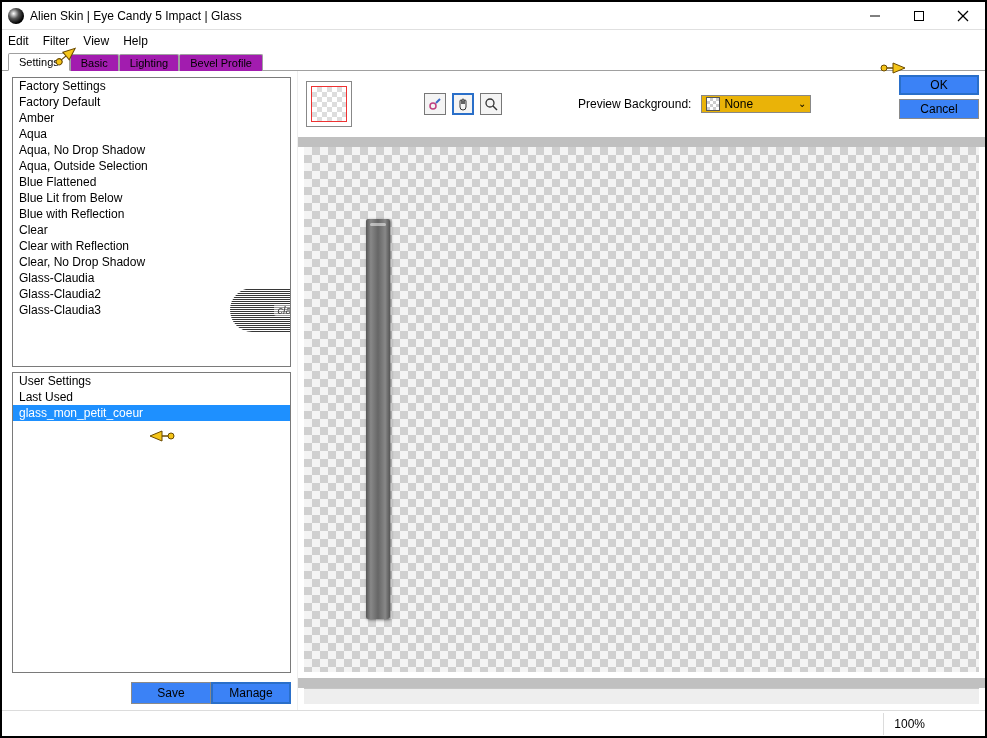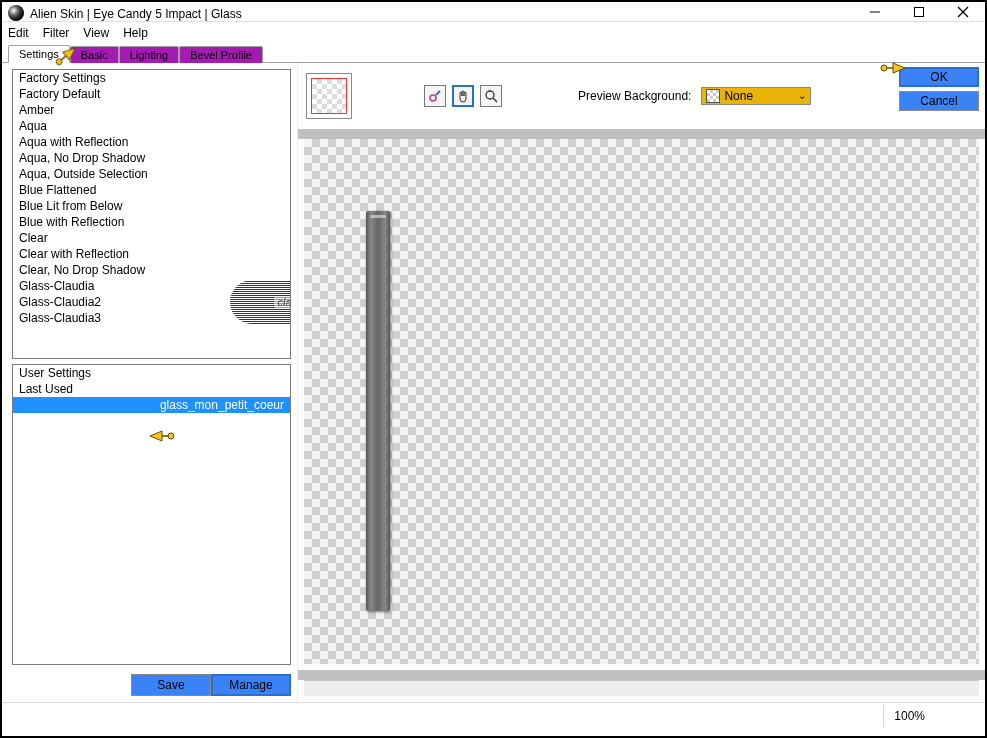--- a/index.html
+++ b/index.html
@@ -1,19 +1,19 @@
 <!DOCTYPE html>
 <html><head>
 <meta charset="utf-8">
 <style>
   * { box-sizing: border-box; margin: 0; padding: 0; font-family: Tahoma, Arial, sans-serif; }
   body { background: #fff; width: 987px; height: 738px; overflow: hidden; border: 2px solid #000; }
 
   
-  .titlebar { height: 20px; display: flex; align-items: flex-end; padding: 0 0 0 6px; border-bottom: 1px solid #e0e0e0; }
+  .titlebar { height: 28px; display: flex; align-items: center; padding: 0 0 0 6px; border-bottom: 1px solid #e0e0e0; }
   .app-icon { width: 16px; height: 16px; border-radius: 50%; background: radial-gradient(circle at 35% 35%, #fff 0%, #555 35%, #000 70%); margin-right: 6px; flex-shrink: 0; }
   .titlebar .title { font-size: 12px; flex: 1; }
   .winctrls { display: flex; height: 100%; }
   .winctrl { width: 44px; display: flex; align-items: center; justify-content: center; font-size: 13px; cursor: default; }
   .winctrl svg { stroke: #000; stroke-width: 1; fill: none; }
   .winctrl.close svg { stroke-width: 1.3; }
 
   
   .menubar { height: 21px; display: flex; align-items: center; padding: 0 6px; font-size: 12px; }
   .menubar .item { margin-right: 14px; }
@@ -25,21 +25,21 @@
 
   
   .main { display: flex; height: calc(100% - 28px - 21px - 20px - 26px); }
   .leftpanel { width: 296px; padding: 6px 6px 6px 10px; display: flex; flex-direction: column; border-right: 1px solid #eee; }
   .rightpanel { flex: 1; display: flex; flex-direction: column; position: relative; }
 
   
   .listbox { border: 1px solid #7a7a7a; background: #fff; overflow-y: auto; font-size: 12px; margin-bottom: 5px; position: relative; }
   .listbox .header { font-weight: normal; padding: 3px 6px; }
   .listbox .row { padding: 1px 6px; white-space: nowrap; }
-  .listbox .row.selected { background: #1e90ff; color: #fff; text-align: right; }
+  .listbox .row.selected { background: #1e90ff; color: #fff; }
   #factory-list { height: 290px; }
   #user-list { flex: 1; min-height: 270px; }
 
   
   .watermark { position: absolute; right: -70px; top: 210px; width: 130px; height: 44px; pointer-events: none; background:
     repeating-linear-gradient(0deg, #222 0 1px, #fff 1px 2px);
     border-radius: 22px; display: flex; align-items: center; justify-content: center; opacity: 0.9; z-index: 5; }
   .watermark span { background: rgba(255,255,255,0.5); padding: 0 4px; font-size: 11px; font-style: italic; color: #333; border-radius: 2px; }
 
   
@@ -133,21 +133,20 @@
       <circle cx="5" cy="10" r="3" fill="#f5c518" stroke="#6b4a00"></circle>
     </svg></div>
 
 <div class="main">
   <div class="leftpanel">
     <div id="factory-list" class="listbox">
       <div class="header row">Factory Settings</div>
       <div class="row">Factory Default</div>
       <div class="row">Amber</div>
       <div class="row">Aqua</div>
-      <div class="row">Aqua with Reflection</div>
       <div class="row">Aqua, No Drop Shadow</div>
       <div class="row">Aqua, Outside Selection</div>
       <div class="row">Blue Flattened</div>
       <div class="row">Blue Lit from Below</div>
       <div class="row">Blue with Reflection</div>
       <div class="row">Clear</div>
       <div class="row">Clear with Reflection</div>
       <div class="row">Clear, No Drop Shadow</div>
       <div class="row">Glass-Claudia</div>
       <div class="row">Glass-Claudia2</div>

